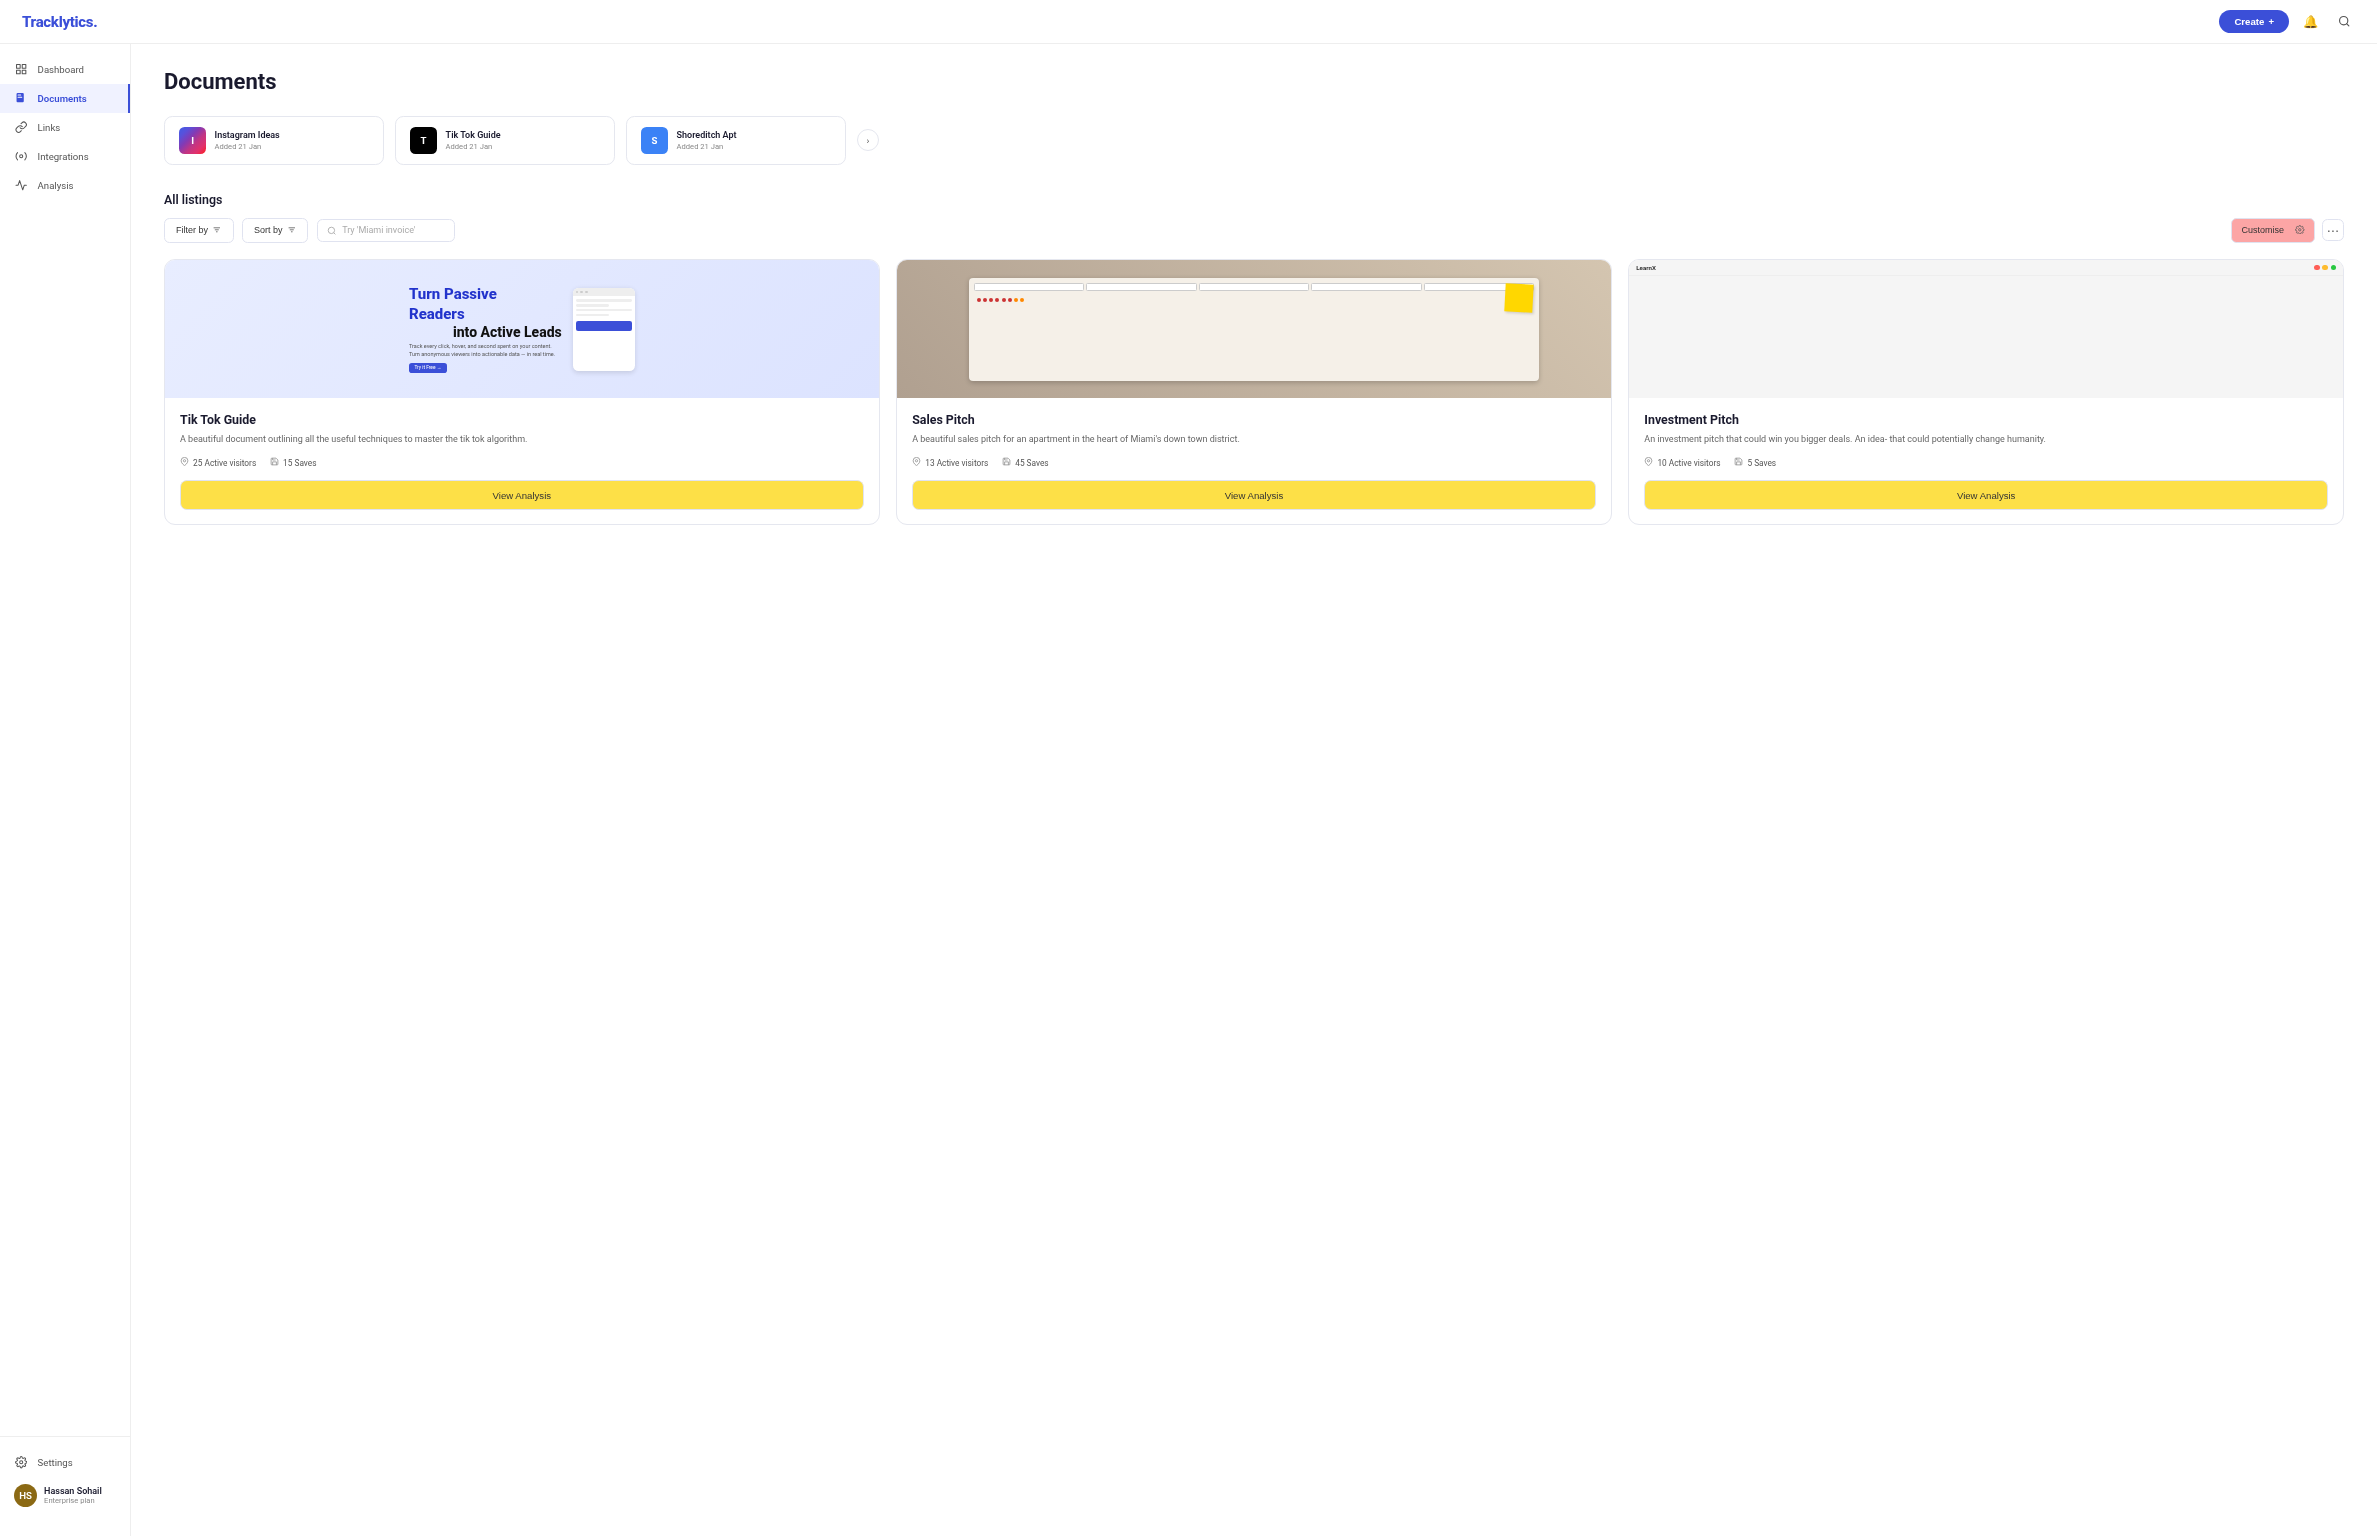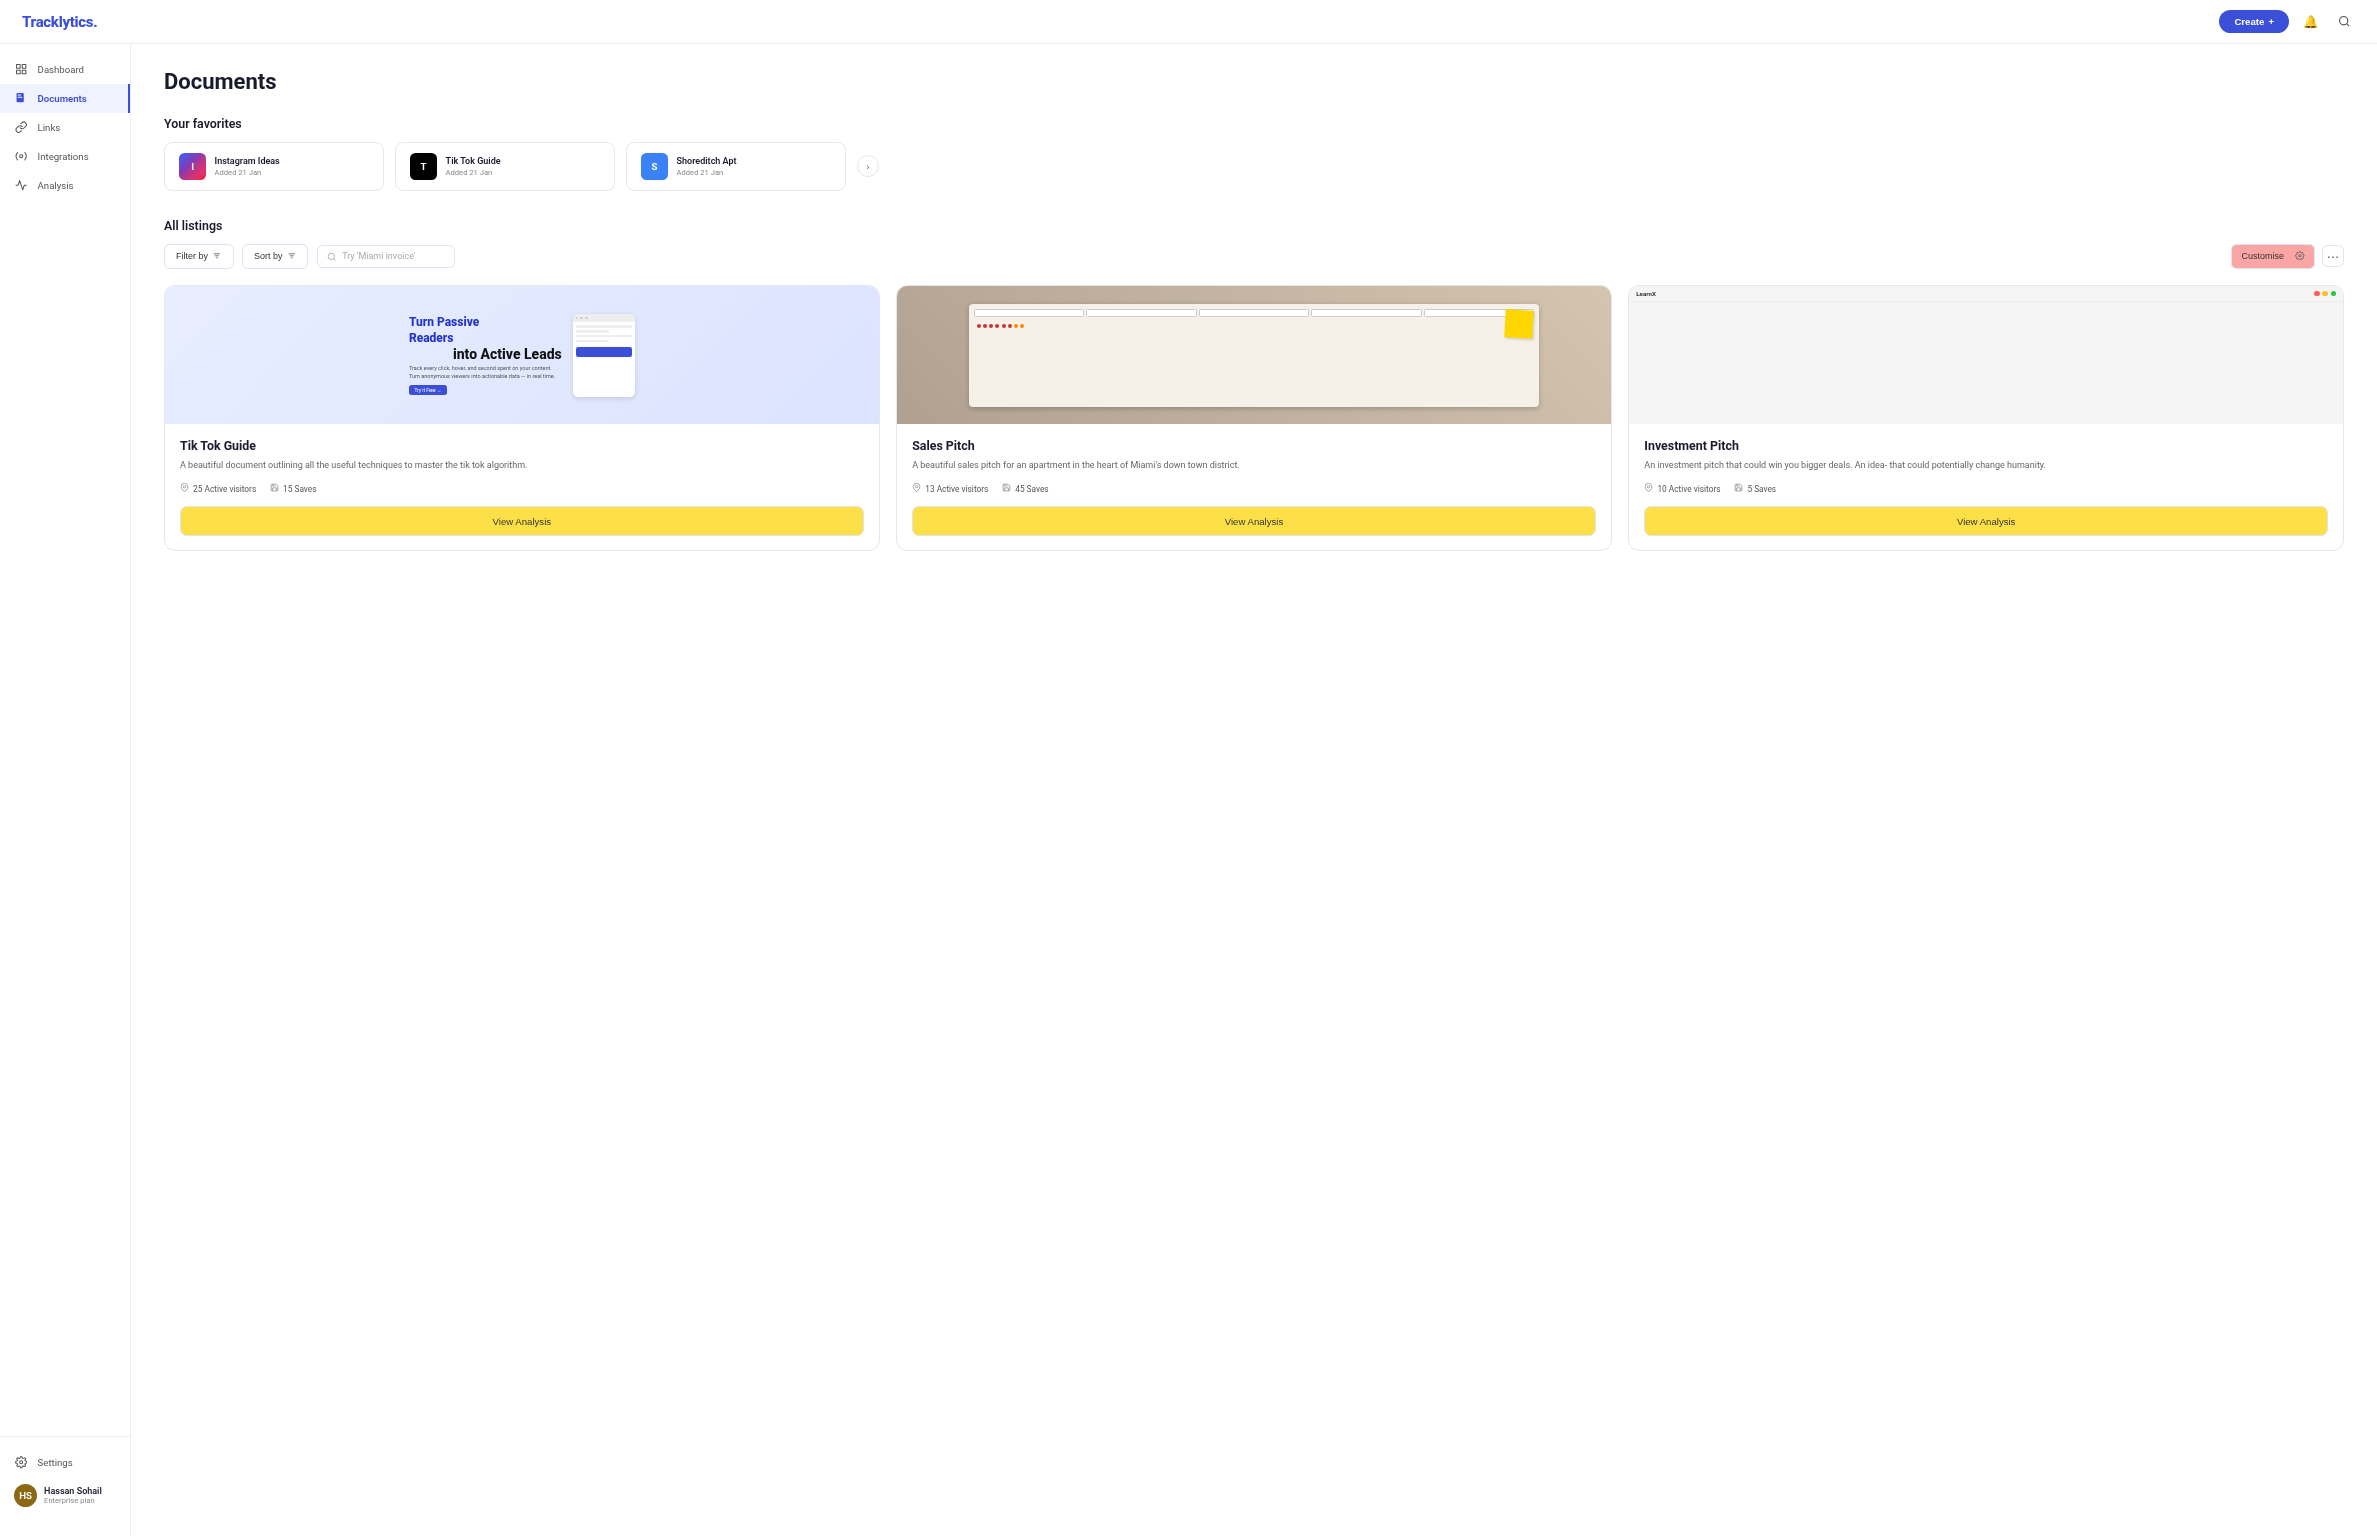--- a/index.html
+++ b/index.html
@@ -60,21 +60,21 @@
     .card-desc { font-size: 9px; color: #666; line-height: 1.5; flex: 1; margin-bottom: 11px; }
     .card-stats { display: flex; align-items: center; gap: 13.8px; margin-bottom: 12.4px; }
     .stat-item { display: flex; align-items: center; gap: 4.1px; font-size: 8.3px; color: #555; }
     .stat-icon { font-size: 9px; color: #888; }
     .view-btn { display: flex; align-items: center; justify-content: center; padding: 8.3px; border: 0.7px solid #e0e3f0; border-radius: 6.9px; font-size: 9.6px; font-weight: 500; color: #333; cursor: pointer; background: #fde047; transition: background 0.15s; }
 
     
     .preview-tiktok { background: linear-gradient(135deg, #e8edff 0%, #dce3ff 100%); display: flex; align-items: center; justify-content: center; padding: 13.8px; }
     .preview-tiktok-inner { display: flex; align-items: center; gap: 11px; }
     .tiktok-text-block { }
-    .tiktok-headline { font-size: 12px; font-weight: 800; color: #2233cc; line-height: 1.3; }
+    .tiktok-headline { font-size: 15px; font-weight: 800; color: #2233cc; line-height: 1.3; }
     .tiktok-headline2 { font-size: 14px; font-weight: 800; color: #111; padding-left: 44px; }
     .tiktok-sub { font-size: 5.5px; color: #555; margin-top: 2.8px; line-height: 1.4; }
     .tiktok-cta { background: #3b4fd8; color: #fff; font-size: 4.8px; padding: 2.8px 5.5px; border-radius: 2.8px; display: inline-block; margin-top: 4.1px; }
     .tiktok-mockup { width: 62px; height: 83px; background: #fff; border-radius: 5.5px; box-shadow: 0 1.4px 5.5px rgba(0,0,0,0.12); display: flex; flex-direction: column; overflow: hidden; }
     .mockup-header { height: 8.3px; background: #eee; display: flex; align-items: center; padding: 0 2.8px; gap: 2.1px; }
     .mockup-dot { width: 2.8px; height: 2.8px; border-radius: 50%; background: #ccc; }
     .mockup-body { flex: 1; padding: 2.8px; display: flex; flex-direction: column; gap: 2.1px; }
     .mockup-line { height: 2.8px; background: #eee; border-radius: 1.4px; }
     .mockup-line.short { width: 60%; }
     .mockup-btn-area { height: 9.6px; background: #3b4fd8; border-radius: 2.1px; margin-top: 2.8px; }
@@ -191,21 +191,20 @@
           <span class="user-plan">Enterprise plan</span>
         </div>
       </div>
     </div>
   </aside>
 
   <main class="main">
     <h1 class="page-title">Documents</h1>
 
     <div>
-      <h2 class="section-title">Your favorites</h2>
       <div class="favorites-row">
 
         <div class="favorite-card">
           <div class="fav-thumb fav-thumb-color fav-insta">I</div>
           <div class="fav-info">
             <span class="fav-name">Instagram Ideas</span>
             <span class="fav-date">Added 21 Jan</span>
           </div>
         </div>
 

